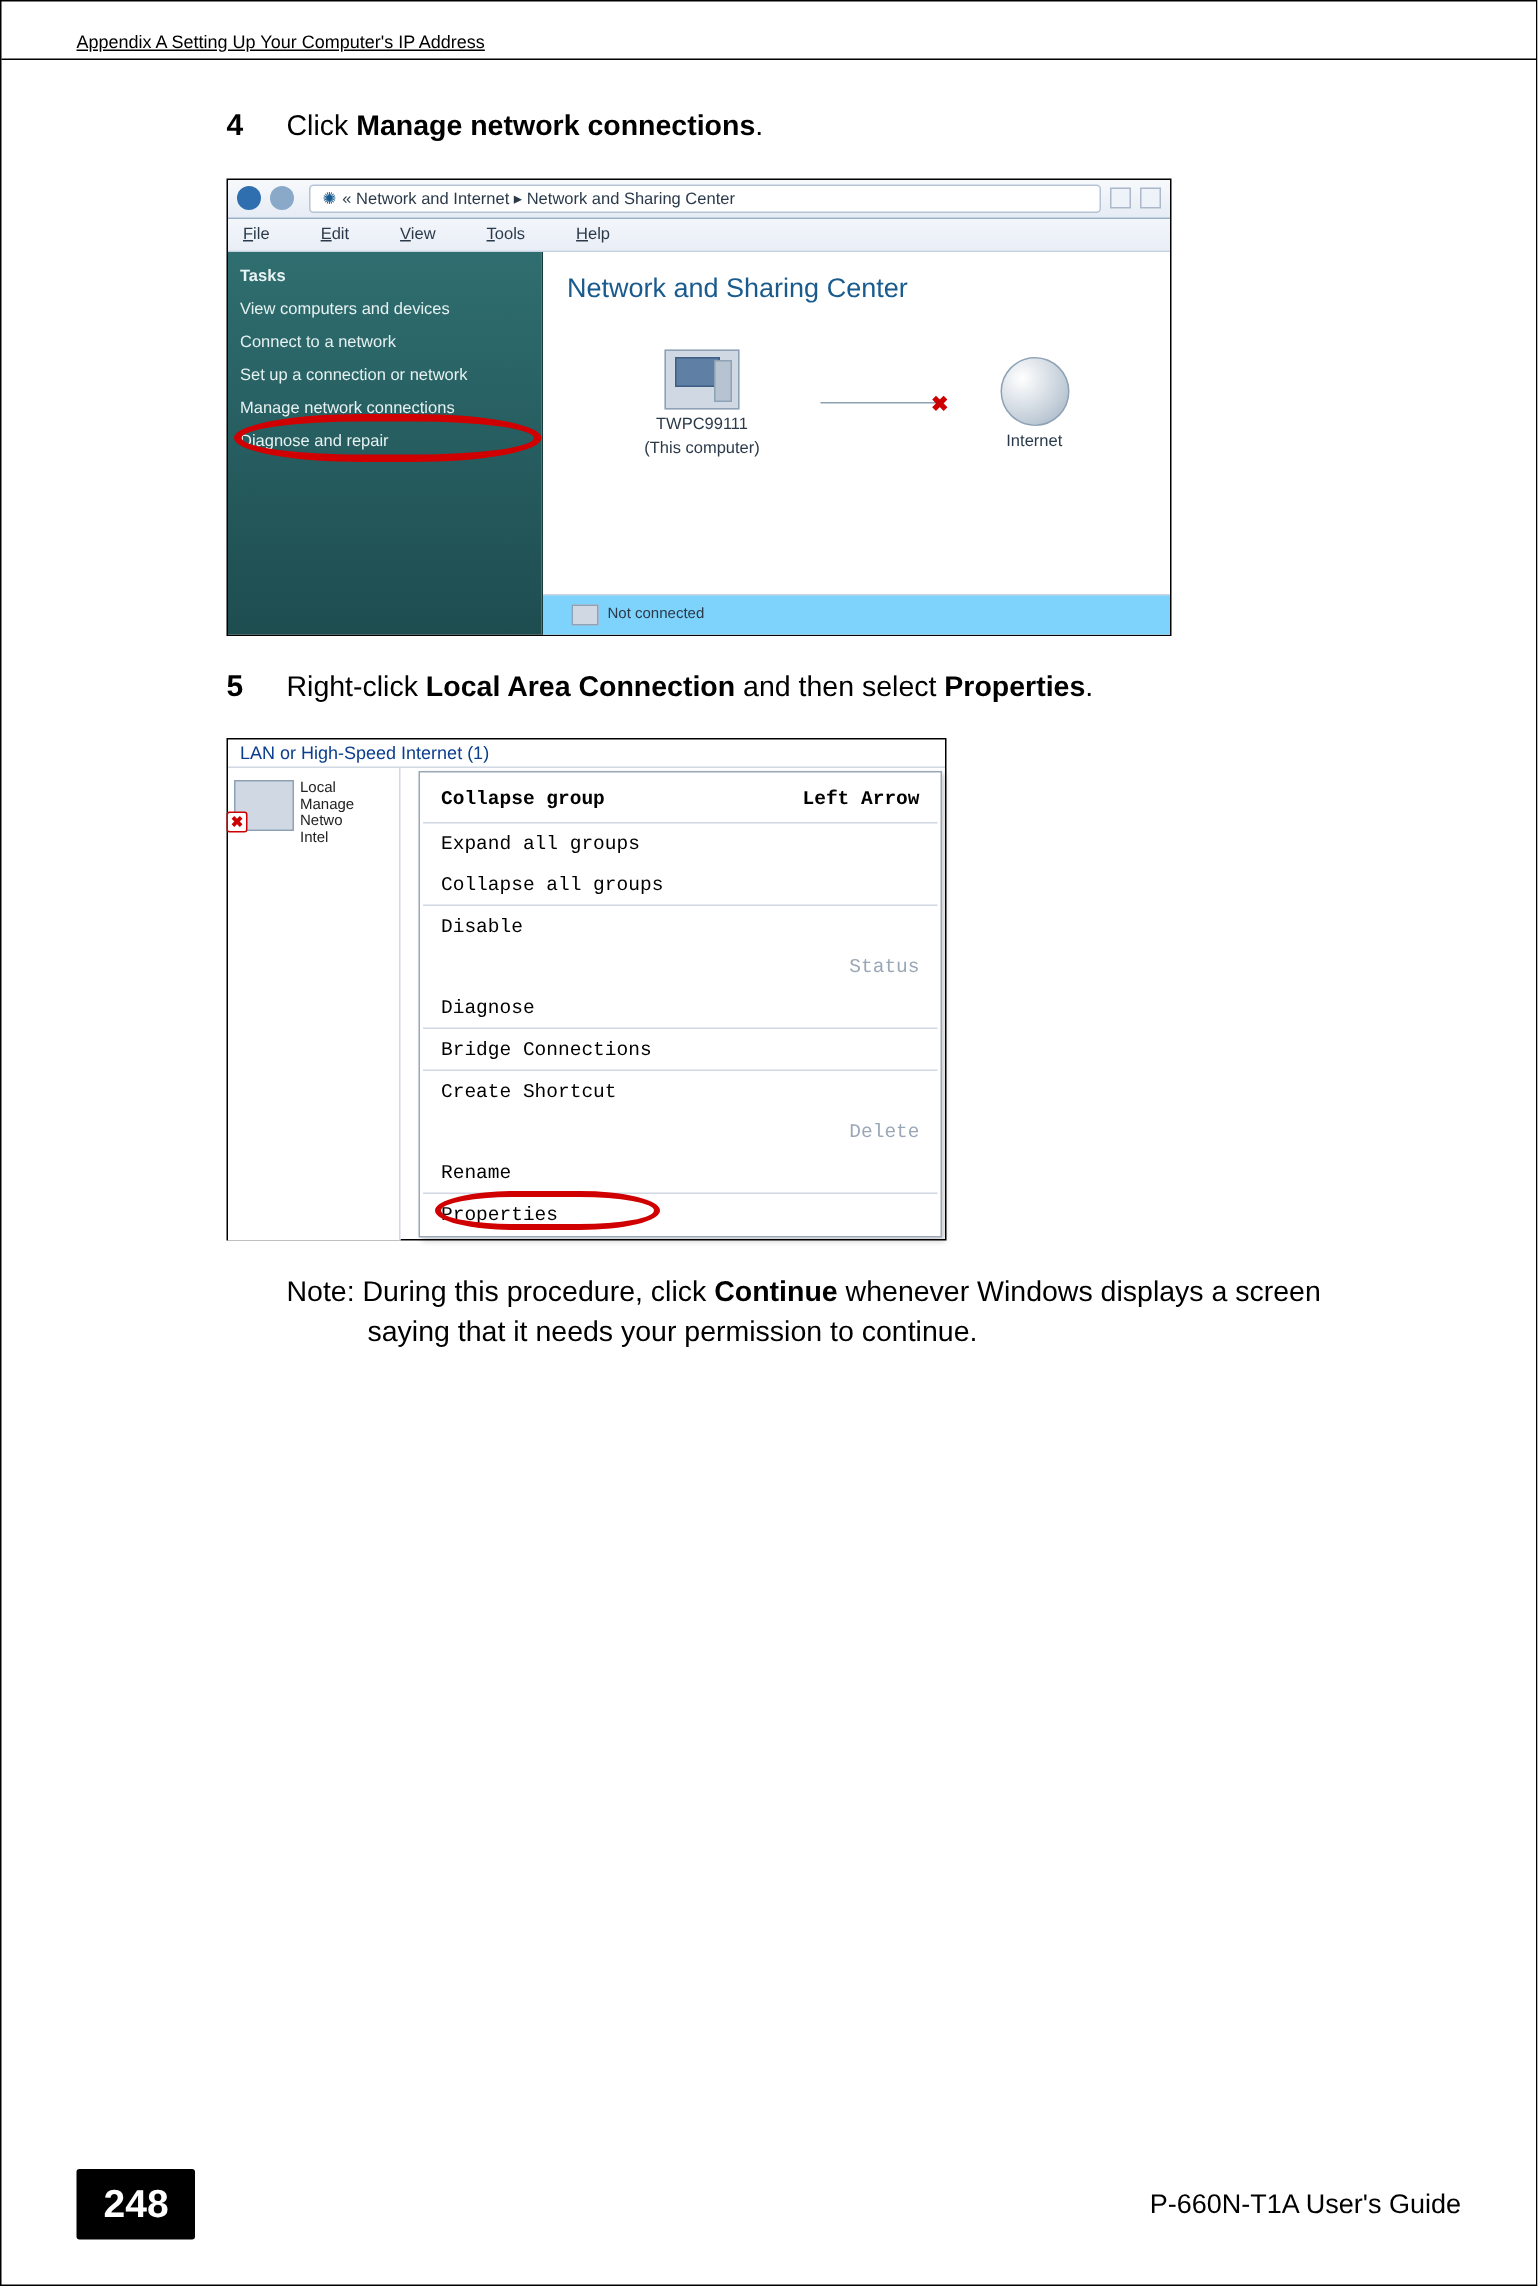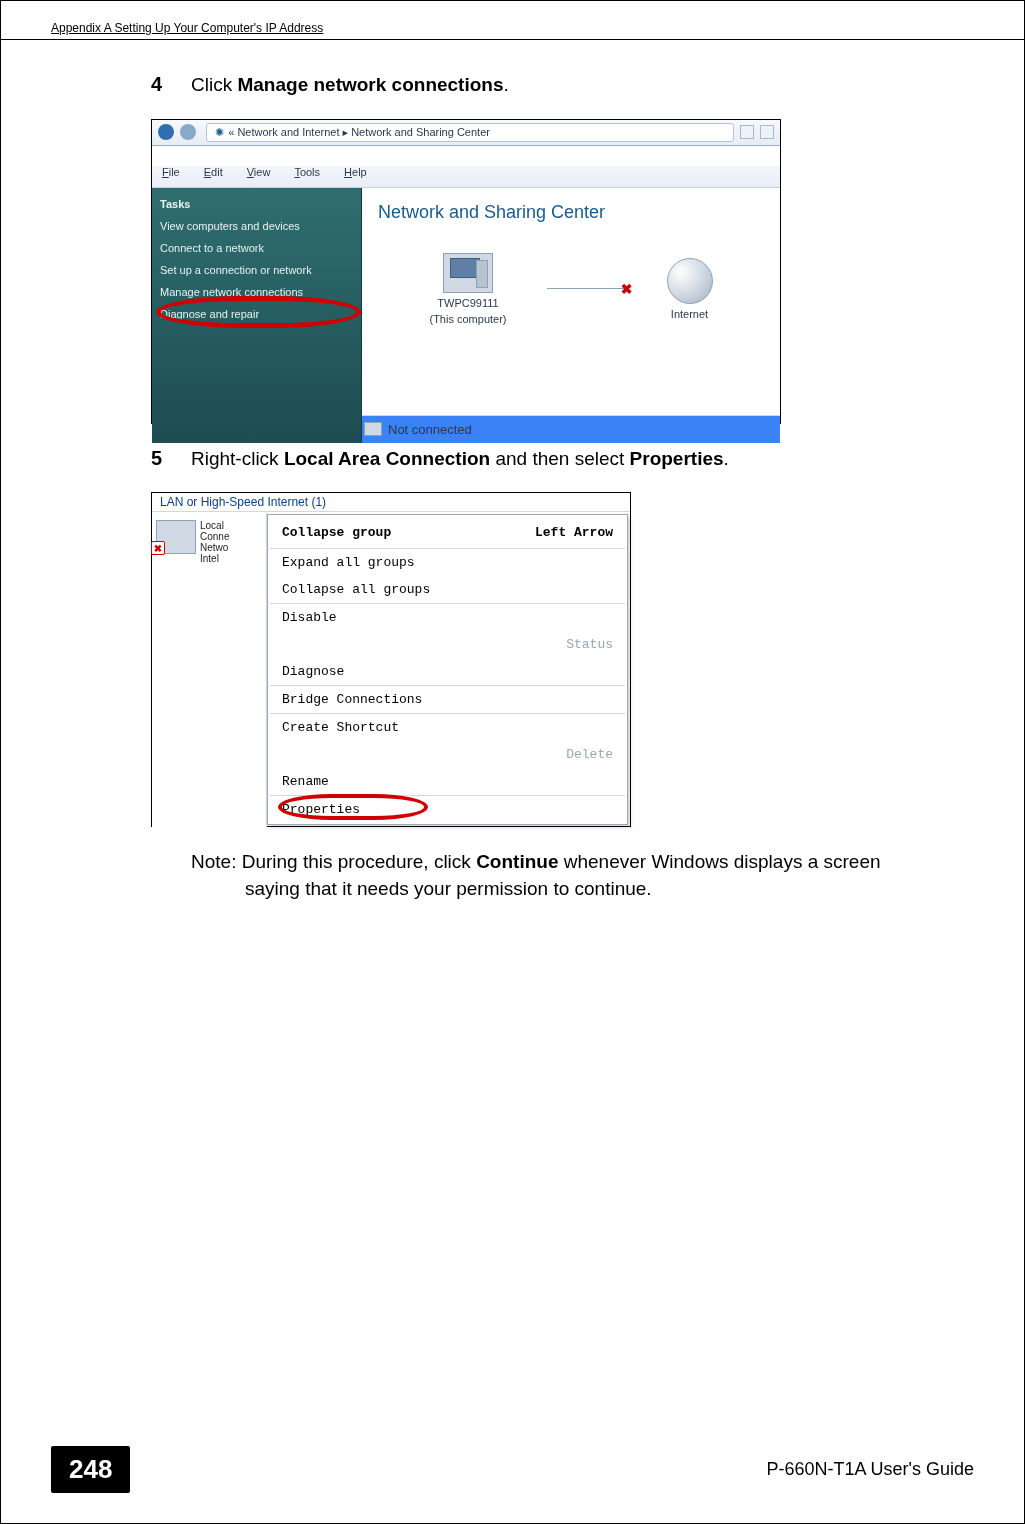--- a/index.html
+++ b/index.html
@@ -50,23 +50,23 @@
   .f1-pill {
     background:#fff; border:1px solid #b6c3d4; border-radius:3px;
     padding:2px 8px; font-size:11px; flex:1; margin-left:4px;
     display:flex; align-items:center; gap:4px;
   }
   .f1-dd { width:14px; height:14px; border:1px solid #aab8c9; background:#eef3f9; }
   .f1-menubar {
     height: 22px;
     background: linear-gradient(#f3f6fb,#e9eef6);
     border-bottom: 1px solid #c6d2e0;
-    display: flex; align-items:flex-start; gap: 24px;
+    display: flex; align-items:center; gap: 34px;
     padding: 0 10px;
-    font-size: 11px; color:#2b3a4a;margin-top:20px;
+    font-size: 11px; color:#2b3a4a;
   }
   .f1-menubar span { text-decoration: underline dotted transparent; }
   .f1-menubar span::first-letter { text-decoration: underline; }
   .f1-body { display:flex; height: calc(100% - 26px - 22px); }
   .f1-side {
     width: 210px;
     background: linear-gradient(#2f6e70,#1e4d50);
     color:#fff;
     padding: 10px 8px;
     font-size: 11px;
@@ -109,24 +109,24 @@
   .f1-line { width:80px; height:0; border-top:1px solid #8ea2b6; position:relative; }
   .f1-x {
     position:absolute; right:-8px; top:-8px;
     width:16px; height:16px; color:#c00; font-weight:700; font-size:14px;
     display:flex; align-items:center; justify-content:center;
   }
   .f1-status {
     position:absolute;
     left:0; right:0; bottom:0;
     border-top:1px solid #cbd6e3;
-    padding:6px 2px;
+    padding:6px 19px;
     display:flex; align-items:center; gap:6px;
-    font-size:13px; color:#2b3a4a;
-    background:#3b82f6;
+    font-size:10px; color:#2b3a4a;
+    background:#7dd3fc;
   }
   .f1-status-icon {
     width:18px; height:14px; background:#cfd8e3; border:1px solid #8ea2b6;
   }
   
   .f2-top {
     padding: 2px 8px 16px 8px;
     color:#0b3e8e;
     font-size:12px;
     border-bottom: 1px solid #cfd8e3;
@@ -153,21 +153,21 @@
     width:14px; height:14px; color:#c00; font-weight:700;
     display:flex; align-items:center; justify-content:center;
     background:#fff; border:1px solid #c00; border-radius:2px;
     font-size:10px;
   }
   .f2-conn-txt { font-size:10px; color:#222; line-height:1.1; }
   .f2-menu {
     flex:1;
     background:#fff;
     border:1px solid #9aa7b6;
-    margin: 2px 2px 2px 0;
+    margin: 2px 2px 2px 12px;
     box-shadow: 2px 2px 4px rgba(0,0,0,0.2);
     font-family: Consolas, "Courier New", monospace;
     font-size:13px; color:#000;
     padding: 4px 0;
     position:relative;
   }
   .f2-menu .hdr {
     display:flex; justify-content:space-between;
     padding: 6px 14px 8px 14px;
     font-weight:700;
@@ -289,21 +289,21 @@
       <div class="fig-frame fig2">
         <div class="f2-top">LAN or High-Speed Internet (1)</div>
         <div class="f2-body">
           <div class="f2-left">
             <div class="f2-conn">
               <div class="f2-conn-icon">
                 <div class="f2-conn-x">✖</div>
               </div>
               <div class="f2-conn-txt">
                 <div>Local</div>
-                <div>Conne</div>
+                <div>Manage</div>
                 <div>Netwo</div>
                 <div>Intel</div>
               </div>
             </div>
           </div>
           <div class="f2-menu">
             <div class="hdr">
               <span>Collapse group</span>
               <span>Left Arrow</span>
             </div>

